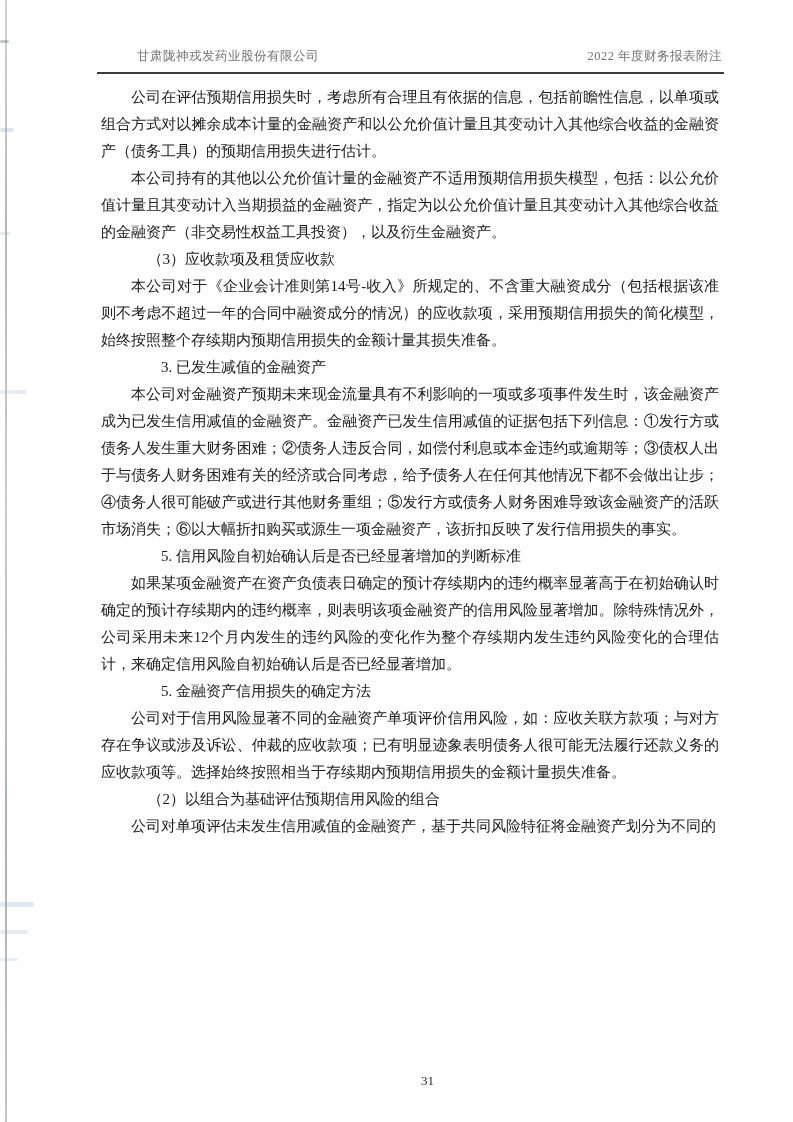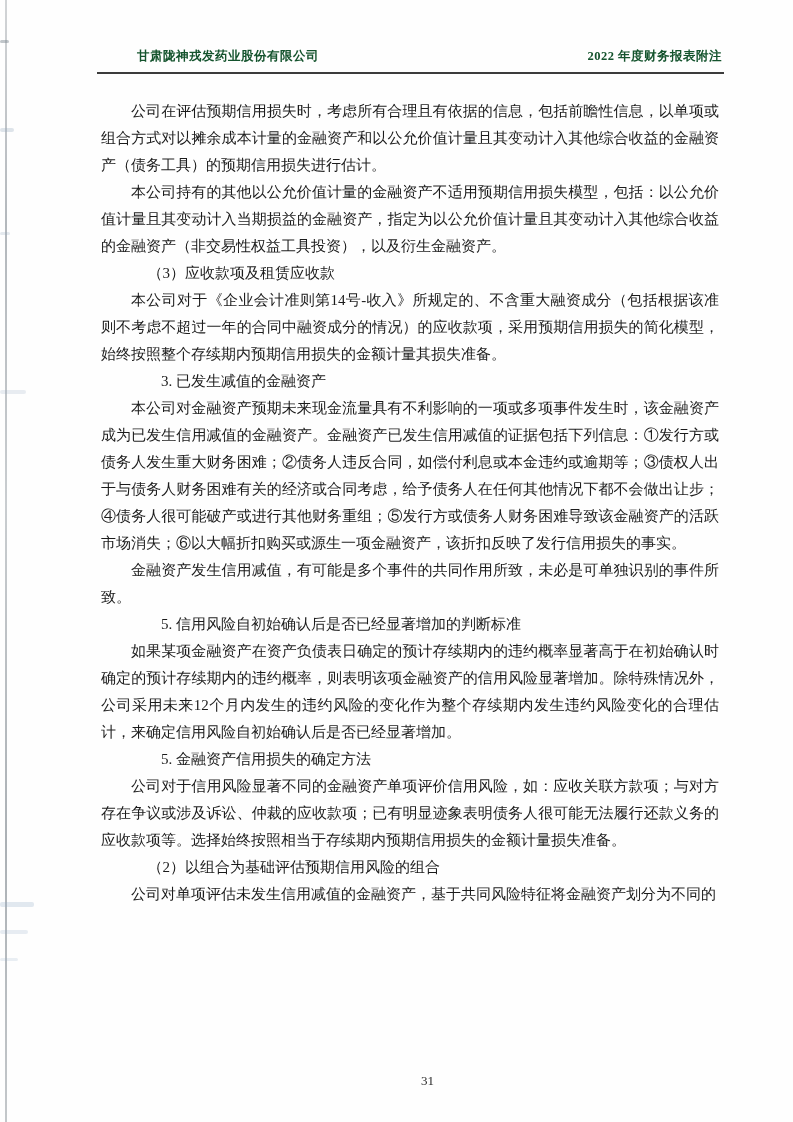--- a/index.html
+++ b/index.html
@@ -24,27 +24,27 @@
   .s4 { left:0; top:390px; width:26px; height:4px; background:rgba(155,175,195,.22); }
   .s5 { left:0; top:902px; width:34px; height:5px; background:rgba(150,175,200,.28); }
   .s6 { left:0; top:930px; width:28px; height:4px; background:rgba(150,175,200,.22); }
   .s7 { left:0; top:958px; width:18px; height:3px; background:rgba(150,175,200,.20); }
 
   .page-header {
     position:absolute; left:97px; top:48px; width:627px;
     display:flex; justify-content:space-between; align-items:flex-end;
     border-bottom:2.5px solid #3c3c3c;
     padding-bottom:7px;
-    font-size:12.5px; letter-spacing:.5px; color:#14532d;font-weight:bold;
+    font-size:12.5px; letter-spacing:.5px; color:#737373;
   }
   .page-header .left  { padding-left:40px; }
   .page-header .right { padding-right:2px; }
 
   .doc-body {
-    position:absolute; left:101px; top:98px; width:618px;
+    position:absolute; left:101px; top:84px; width:618px;
     font-size:15px; line-height:27px;
     text-align:justify; text-justify:inter-ideograph;
     color:#1b1b1b;
   }
   .doc-body p { margin:0; text-indent:2em; }
   .doc-body p.h-num   { text-indent:4em; }
   .doc-body p.h-paren { text-indent:3.1em; }
 
   .page-number {
     position:absolute; left:421px; top:1073px;
@@ -68,21 +68,20 @@
   <span class="right">2022 年度财务报表附注</span>
 </div>
 
 <div class="doc-body">
   <p>公司在评估预期信用损失时，考虑所有合理且有依据的信息，包括前瞻性信息，以单项或组合方式对以摊余成本计量的金融资产和以公允价值计量且其变动计入其他综合收益的金融资产（债务工具）的预期信用损失进行估计。</p>
   <p>本公司持有的其他以公允价值计量的金融资产不适用预期信用损失模型，包括：以公允价值计量且其变动计入当期损益的金融资产，指定为以公允价值计量且其变动计入其他综合收益的金融资产（非交易性权益工具投资），以及衍生金融资产。</p>
   <p class="h-paren">（3）应收款项及租赁应收款</p>
   <p>本公司对于《企业会计准则第14号-收入》所规定的、不含重大融资成分（包括根据该准则不考虑不超过一年的合同中融资成分的情况）的应收款项，采用预期信用损失的简化模型，始终按照整个存续期内预期信用损失的金额计量其损失准备。</p>
   <p class="h-num">3. 已发生减值的金融资产</p>
   <p>本公司对金融资产预期未来现金流量具有不利影响的一项或多项事件发生时，该金融资产成为已发生信用减值的金融资产。金融资产已发生信用减值的证据包括下列信息：①发行方或债务人发生重大财务困难；②债务人违反合同，如偿付利息或本金违约或逾期等；③债权人出于与债务人财务困难有关的经济或合同考虑，给予债务人在任何其他情况下都不会做出让步；④债务人很可能破产或进行其他财务重组；⑤发行方或债务人财务困难导致该金融资产的活跃市场消失；⑥以大幅折扣购买或源生一项金融资产，该折扣反映了发行信用损失的事实。</p>
-  <p>金融资产发生信用减值，有可能是多个事件的共同作用所致，未必是可单独识别的事件所致。</p>
   <p class="h-num">5. 信用风险自初始确认后是否已经显著增加的判断标准</p>
   <p>如果某项金融资产在资产负债表日确定的预计存续期内的违约概率显著高于在初始确认时确定的预计存续期内的违约概率，则表明该项金融资产的信用风险显著增加。除特殊情况外，公司采用未来12个月内发生的违约风险的变化作为整个存续期内发生违约风险变化的合理估计，来确定信用风险自初始确认后是否已经显著增加。</p>
   <p class="h-num">5. 金融资产信用损失的确定方法</p>
   <p>公司对于信用风险显著不同的金融资产单项评价信用风险，如：应收关联方款项；与对方存在争议或涉及诉讼、仲裁的应收款项；已有明显迹象表明债务人很可能无法履行还款义务的应收款项等。选择始终按照相当于存续期内预期信用损失的金额计量损失准备。</p>
   <p class="h-paren">（2）以组合为基础评估预期信用风险的组合</p>
   <p>公司对单项评估未发生信用减值的金融资产，基于共同风险特征将金融资产划分为不同的</p>
 </div>
 
 <div class="page-number">31</div>
 

